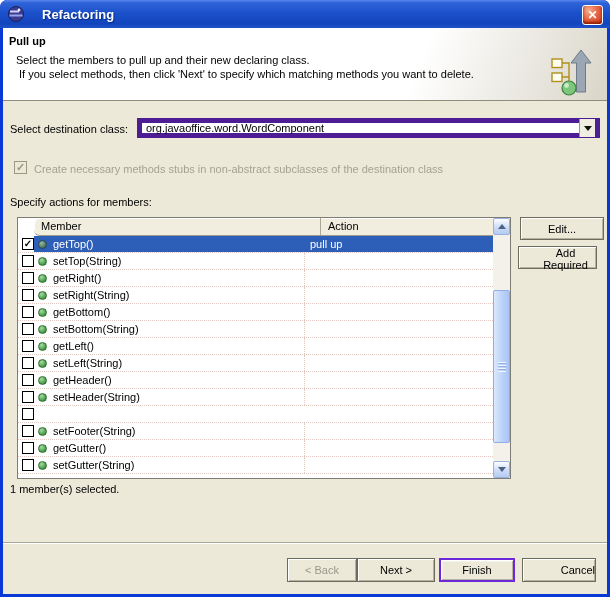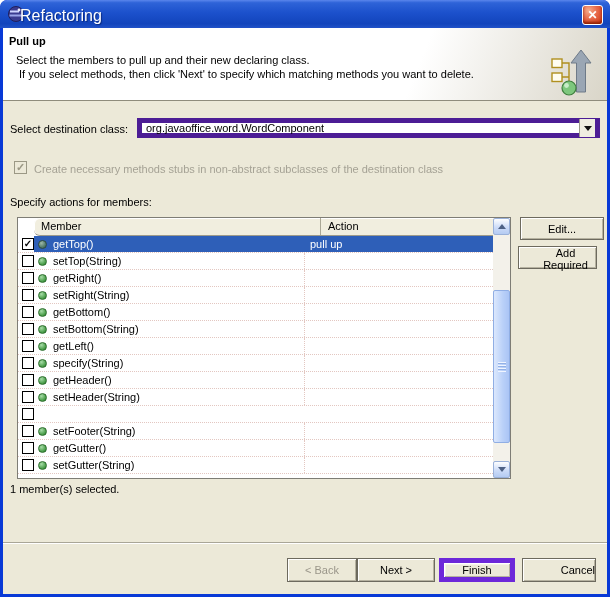--- a/index.html
+++ b/index.html
@@ -4,21 +4,21 @@
 <style>
   * { margin:0; padding:0; box-sizing:border-box; }
   html,body { width:610px; height:597px; background:#fff; font-family:"Liberation Sans", sans-serif; font-size:11px; color:#000; }
   .window { position:absolute; left:0; top:0; width:610px; height:597px; background:#0839D6; border-radius:7px 7px 0 0; overflow:hidden; }
 
   
   .titlebar { position:absolute; left:0; top:0; width:610px; height:28px;
     background:linear-gradient(180deg,#5A86EC 0%, #2E63D8 10%, #1C51CC 45%, #1244BC 85%, #2152C8 100%);
     border-radius:7px 7px 0 0; }
   .title-icon { position:absolute; left:8px; top:6px; width:16px; height:16px; }
-  .title-text { position:absolute; left:20px; top:7px; font-size:16px; font-weight:normal; color:#fff; text-shadow:1px 1px 1px #0a2a80; }
+  .title-text { position:absolute; left:42px; top:7px; font-size:13px; font-weight:bold; color:#fff; text-shadow:1px 1px 1px #0a2a80; }
   .close-btn { position:absolute; right:7px; top:5px; width:21px; height:20px; border:1px solid #fff; border-radius:3px;
     background:radial-gradient(circle at 30% 25%, #F6AC8C 0%, #E8694A 45%, #CE3511 100%);
     color:#fff; font-weight:bold; font-size:12px; line-height:18px; text-align:center; cursor:default;
     box-shadow:inset 0 -2px 3px #8c1d00; }
 
   
   .client { position:absolute; left:3px; top:28px; width:604px; height:566px; background:#ECE9D8; overflow:hidden; }
 
   
   .header { position:absolute; left:0; top:0; width:604px; height:73px;
@@ -77,21 +77,21 @@
   
   .btn { position:absolute; background:#ECE9D8; border:1px solid #6d6a5e;
     box-shadow:inset 1px 1px 0 #ffffff, inset -1px -1px 0 #b6b2a0; font-family:"Liberation Sans", sans-serif; font-size:11px; color:#000; }
   .btn-edit { left:517px; top:189px; width:84px; height:23px; }
   .btn-addreq { left:515px; top:218px; width:79px; height:23px;padding-left:16px; }
   .status { position:absolute; left:7px; top:455px; }
   .separator { position:absolute; left:0; top:514px; width:604px; height:2px; background:linear-gradient(180deg,#a9a697 0 1px,#ffffff 1px 2px); }
   .wiz { top:530px; height:24px; }
   .btn-back { left:284px; width:70px; color:#9a968a; }
   .btn-next { left:354px; width:78px; }
-  .btn-finish { left:436px; width:76px; border:5px solid #6d28d9; box-shadow:inset 1px 1px 0 #ffffff, inset -1px -1px 0 #b6b2a0, inset 2px 2px 0 #f5f3e8; }
+  .btn-finish { left:436px; width:76px; border:2px solid #6d28d9; box-shadow:inset 1px 1px 0 #ffffff, inset -1px -1px 0 #b6b2a0, inset 2px 2px 0 #f5f3e8; }
   .btn-cancel { left:519px; width:74px;text-align:right; }
 </style>
 </head>
 <body>
 
 <div class="window">
 
   <div class="titlebar">
     <svg class="title-icon" viewBox="0 0 16 16">
       <circle cx="8" cy="8" r="7.5" fill="#3B3B8F"></circle>
@@ -210,21 +210,21 @@
               <span class="mtext">getLeft()</span>
             </span>
             <span class="acell"></span>
           </div>
           <div class="trow">
             <span class="cbzone">
               <span class="cb"></span>
             </span>
             <span class="mcell">
               <span class="micon"></span>
-              <span class="mtext">specify(String)</span>
+              <span class="mtext">setLeft(String)</span>
             </span>
             <span class="acell"></span>
           </div>
           <div class="trow">
             <span class="cbzone">
               <span class="cb"></span>
             </span>
             <span class="mcell">
               <span class="micon"></span>
               <span class="mtext">getHeader()</span>

